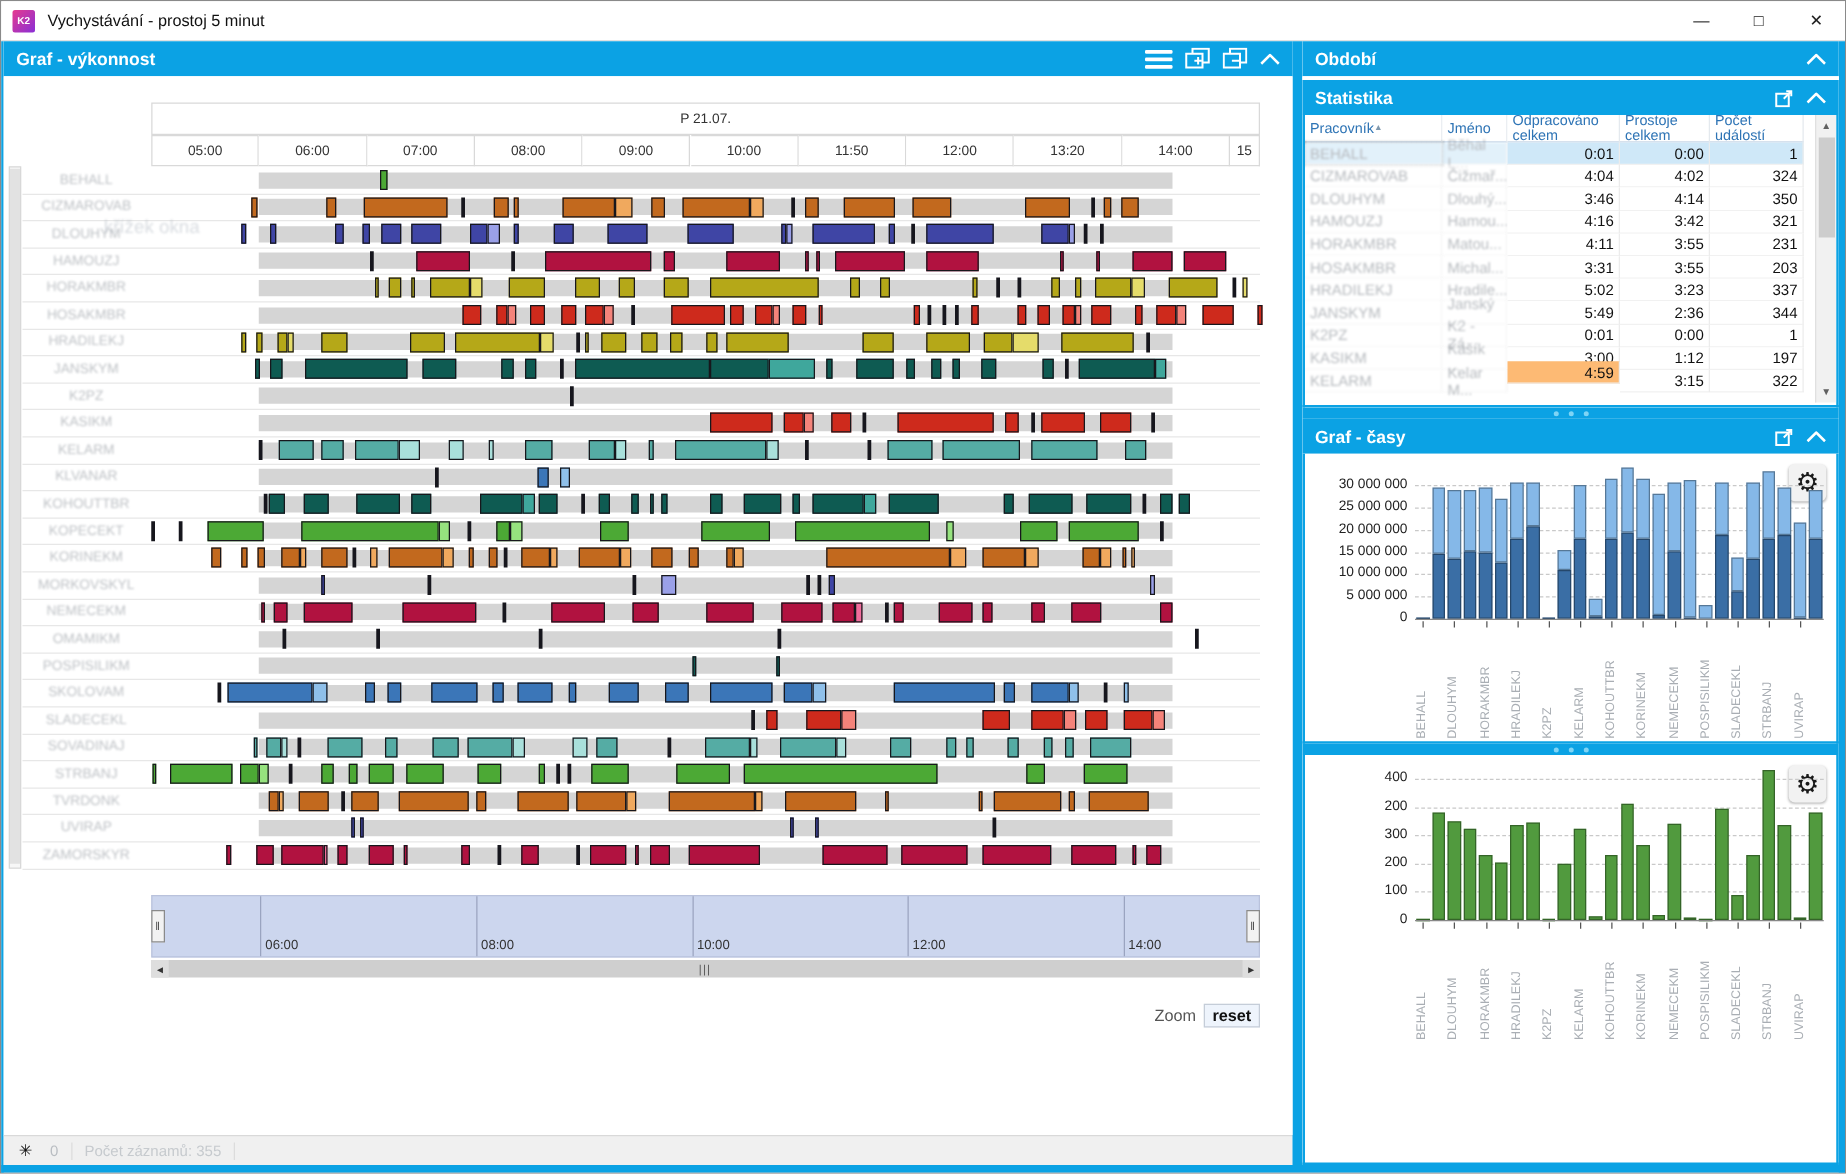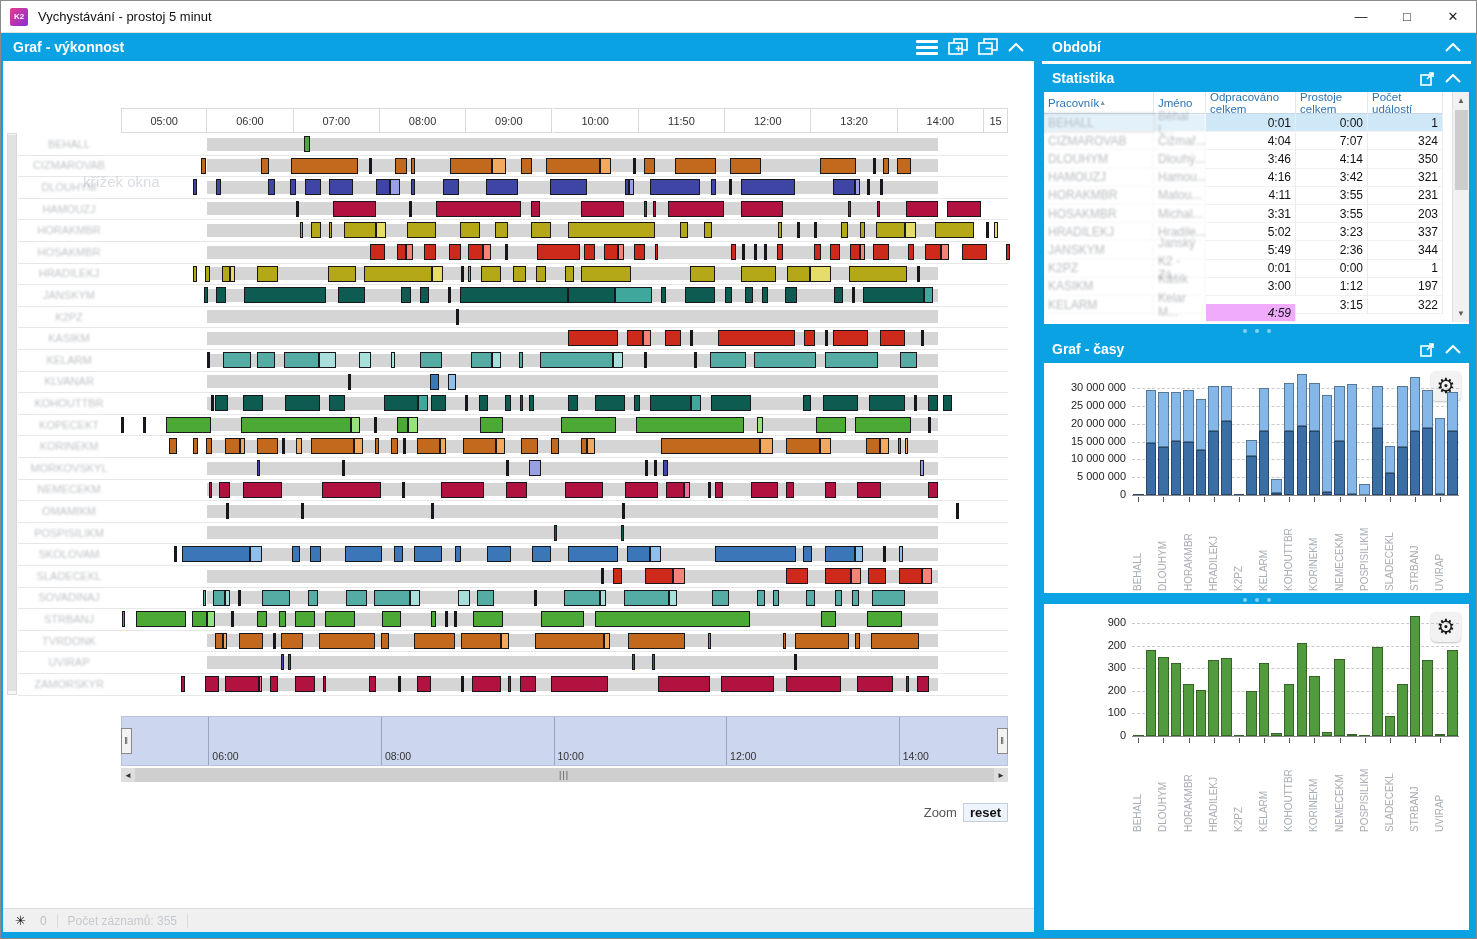--- a/index.html
+++ b/index.html
@@ -132,20 +132,21 @@
               </svg>
           </span>
           <span>
             <svg width="16" height="9" viewBox="0 0 16 9">
                 <polyline points="1,8 8,1 15,8" fill="none" stroke="#fff" stroke-width="2"></polyline>
               </svg>
           </span>
         </span>
       </div>
       <div class="gantt-area" id="gantt">
+          <div class="axis-cell first-cell" style="left: 118px; top: 21px; width: 887px; height: 26px;">P 21.07.</div>
           <div class="axis-cell first-cell" style="left: 118px; top: 47px; width: 86.3px; height: 25px;">05:00</div>
           <div class="axis-cell" style="left: 204.3px; top: 47px; width: 86.3px; height: 25px;">06:00</div>
           <div class="axis-cell" style="left: 290.6px; top: 47px; width: 86.3px; height: 25px;">07:00</div>
           <div class="axis-cell" style="left: 376.9px; top: 47px; width: 86.3px; height: 25px;">08:00</div>
           <div class="axis-cell" style="left: 463.2px; top: 47px; width: 86.3px; height: 25px;">09:00</div>
           <div class="axis-cell" style="left: 549.5px; top: 47px; width: 86.3px; height: 25px;">10:00</div>
           <div class="axis-cell" style="left: 635.8px; top: 47px; width: 86.3px; height: 25px;">11:50</div>
           <div class="axis-cell" style="left: 722.1px; top: 47px; width: 86.3px; height: 25px;">12:00</div>
           <div class="axis-cell" style="left: 808.4px; top: 47px; width: 86.3px; height: 25px;">13:20</div>
           <div class="axis-cell" style="left: 894.7px; top: 47px; width: 86.3px; height: 25px;">14:00</div>
@@ -698,21 +699,21 @@
           <div class="tbl-hcell" style="left: 252px; width: 72px; justify-content: flex-end;">Prostoje celkem</div>
           <div class="tbl-hcell" style="left: 324px; width: 75px; justify-content: flex-end;">Počet událostí</div>
           <div class="tbl-cell blur" style="left: 0px; top: 22px; width: 110px; height: 18.2px; background: rgb(207, 232, 248); outline: rgb(85, 85, 85) dotted 1px;">BEHALL</div>
           <div class="tbl-cell blur" style="left: 110px; top: 22px; width: 52px; height: 18.2px; background: rgb(207, 232, 248);">Běhal L...</div>
           <div class="tbl-cell num" style="left: 162px; top: 22px; width: 90px; height: 18.2px; background: rgb(207, 232, 248);">0:01</div>
           <div class="tbl-cell num" style="left: 252px; top: 22px; width: 72px; height: 18.2px; background: rgb(207, 232, 248);">0:00</div>
           <div class="tbl-cell num" style="left: 324px; top: 22px; width: 75px; height: 18.2px; background: rgb(207, 232, 248);">1</div>
           <div class="tbl-cell blur" style="left: 0px; top: 40.2px; width: 110px; height: 18.2px; background: rgb(255, 255, 255);">CIZMAROVAB</div>
           <div class="tbl-cell blur" style="left: 110px; top: 40.2px; width: 52px; height: 18.2px; background: rgb(255, 255, 255);">Čižmař...</div>
           <div class="tbl-cell num" style="left: 162px; top: 40.2px; width: 90px; height: 18.2px; background: rgb(255, 255, 255);">4:04</div>
-          <div class="tbl-cell num" style="left: 252px; top: 40.2px; width: 72px; height: 18.2px; background: rgb(255, 255, 255);">7:07</div>
+          <div class="tbl-cell num" style="left: 252px; top: 40.2px; width: 72px; height: 18.2px; background: rgb(255, 255, 255);">4:02</div>
           <div class="tbl-cell num" style="left: 324px; top: 40.2px; width: 75px; height: 18.2px; background: rgb(255, 255, 255);">324</div>
           <div class="tbl-cell blur" style="left: 0px; top: 58.4px; width: 110px; height: 18.2px; background: rgb(255, 255, 255);">DLOUHYM</div>
           <div class="tbl-cell blur" style="left: 110px; top: 58.4px; width: 52px; height: 18.2px; background: rgb(255, 255, 255);">Dlouhý...</div>
           <div class="tbl-cell num" style="left: 162px; top: 58.4px; width: 90px; height: 18.2px; background: rgb(255, 255, 255);">3:46</div>
           <div class="tbl-cell num" style="left: 252px; top: 58.4px; width: 72px; height: 18.2px; background: rgb(255, 255, 255);">4:14</div>
           <div class="tbl-cell num" style="left: 324px; top: 58.4px; width: 75px; height: 18.2px; background: rgb(255, 255, 255);">350</div>
           <div class="tbl-cell blur" style="left: 0px; top: 76.6px; width: 110px; height: 18.2px; background: rgb(255, 255, 255);">HAMOUZJ</div>
           <div class="tbl-cell blur" style="left: 110px; top: 76.6px; width: 52px; height: 18.2px; background: rgb(255, 255, 255);">Hamou...</div>
           <div class="tbl-cell num" style="left: 162px; top: 76.6px; width: 90px; height: 18.2px; background: rgb(255, 255, 255);">4:16</div>
           <div class="tbl-cell num" style="left: 252px; top: 76.6px; width: 72px; height: 18.2px; background: rgb(255, 255, 255);">3:42</div>
@@ -742,21 +743,21 @@
           <div class="tbl-cell num" style="left: 162px; top: 167.6px; width: 90px; height: 18.2px; background: rgb(255, 255, 255);">0:01</div>
           <div class="tbl-cell num" style="left: 252px; top: 167.6px; width: 72px; height: 18.2px; background: rgb(255, 255, 255);">0:00</div>
           <div class="tbl-cell num" style="left: 324px; top: 167.6px; width: 75px; height: 18.2px; background: rgb(255, 255, 255);">1</div>
           <div class="tbl-cell blur" style="left: 0px; top: 185.8px; width: 110px; height: 18.2px; background: rgb(255, 255, 255);">KASIKM</div>
           <div class="tbl-cell blur" style="left: 110px; top: 185.8px; width: 52px; height: 18.2px; background: rgb(255, 255, 255);">Kašík ...</div>
           <div class="tbl-cell num" style="left: 162px; top: 185.8px; width: 90px; height: 18.2px; background: rgb(255, 255, 255);">3:00</div>
           <div class="tbl-cell num" style="left: 252px; top: 185.8px; width: 72px; height: 18.2px; background: rgb(255, 255, 255);">1:12</div>
           <div class="tbl-cell num" style="left: 324px; top: 185.8px; width: 75px; height: 18.2px; background: rgb(255, 255, 255);">197</div>
           <div class="tbl-cell blur" style="left: 0px; top: 204px; width: 110px; height: 18.2px; background: rgb(255, 255, 255);">KELARM</div>
           <div class="tbl-cell blur" style="left: 110px; top: 204px; width: 52px; height: 18.2px; background: rgb(255, 255, 255);">Kelar M...</div>
-          <div class="tbl-cell num" style="left: 162px; top: 212px; width: 90px; height: 18.2px; background: #f0abfc; font-style: italic;">4:59</div>
+          <div class="tbl-cell num" style="left: 162px; top: 197px; width: 90px; height: 18.2px; background: #fdba74;">4:59</div>
           <div class="tbl-cell num" style="left: 252px; top: 204px; width: 72px; height: 18.2px; background: rgb(255, 255, 255);">3:15</div>
           <div class="tbl-cell num" style="left: 324px; top: 204px; width: 75px; height: 18.2px; background: rgb(255, 255, 255);">322</div>
           <div class="vsb" style="height: 230px;">
             <div class="vsb-arrow" style="top: 0px;">▲</div>
             <div class="vsb-arrow" style="bottom: 0px;">▼</div>
             <div class="vsb-thumb" style="top: 18px; height: 80px;"></div>
           </div>
         </div>
       <div class="rp-dots">
           <span class="rp-dot"></span>
@@ -881,21 +882,21 @@
       <div class="chart-ylab" style="left: 2px; width: 80px; top: 125px;">0</div>
           <div class="chart-grid" style="left: 88px; width: 327px; top: 109.4px;"></div>
           <div class="chart-ylab" style="left: 2px; width: 80px; top: 102.4px;">100</div>
           <div class="chart-grid" style="left: 88px; width: 327px; top: 86.8px;"></div>
           <div class="chart-ylab" style="left: 2px; width: 80px; top: 79.8px;">200</div>
           <div class="chart-grid" style="left: 88px; width: 327px; top: 64.2px;"></div>
           <div class="chart-ylab" style="left: 2px; width: 80px; top: 57.2px;">300</div>
           <div class="chart-grid" style="left: 88px; width: 327px; top: 41.6px;"></div>
           <div class="chart-ylab" style="left: 2px; width: 80px; top: 34.6px;">200</div>
           <div class="chart-grid" style="left: 88px; width: 327px; top: 19px;"></div>
-          <div class="chart-ylab" style="left: 2px; width: 80px; top: 12px;">900</div>
+          <div class="chart-ylab" style="left: 2px; width: 80px; top: 12px;">400</div>
           <div class="chart-bar" style="left: 89px; width: 10.5769px; top: 130.5px; height: 1.5px; background: rgb(81, 154, 62);"></div>
           <div class="chart-xtick" style="left: 94.2885px; top: 134px;"></div>
           <div class="chart-xlab" style="left: 88.2885px; top: 142px; height: 86px;">BEHALL</div>
           <div class="chart-bar" style="left: 101.577px; width: 10.5769px; top: 45.668px; height: 86.332px; background: rgb(81, 154, 62);"></div>
           <div class="chart-bar" style="left: 114.154px; width: 10.5769px; top: 52.9px; height: 79.1px; background: rgb(81, 154, 62);"></div>
           <div class="chart-xtick" style="left: 119.442px; top: 134px;"></div>
           <div class="chart-xlab" style="left: 113.442px; top: 142px; height: 86px;">DLOUHYM</div>
           <div class="chart-bar" style="left: 126.731px; width: 10.5769px; top: 59.454px; height: 72.546px; background: rgb(81, 154, 62);"></div>
           <div class="chart-bar" style="left: 139.308px; width: 10.5769px; top: 79.794px; height: 52.206px; background: rgb(81, 154, 62);"></div>
           <div class="chart-xtick" style="left: 144.596px; top: 134px;"></div>

